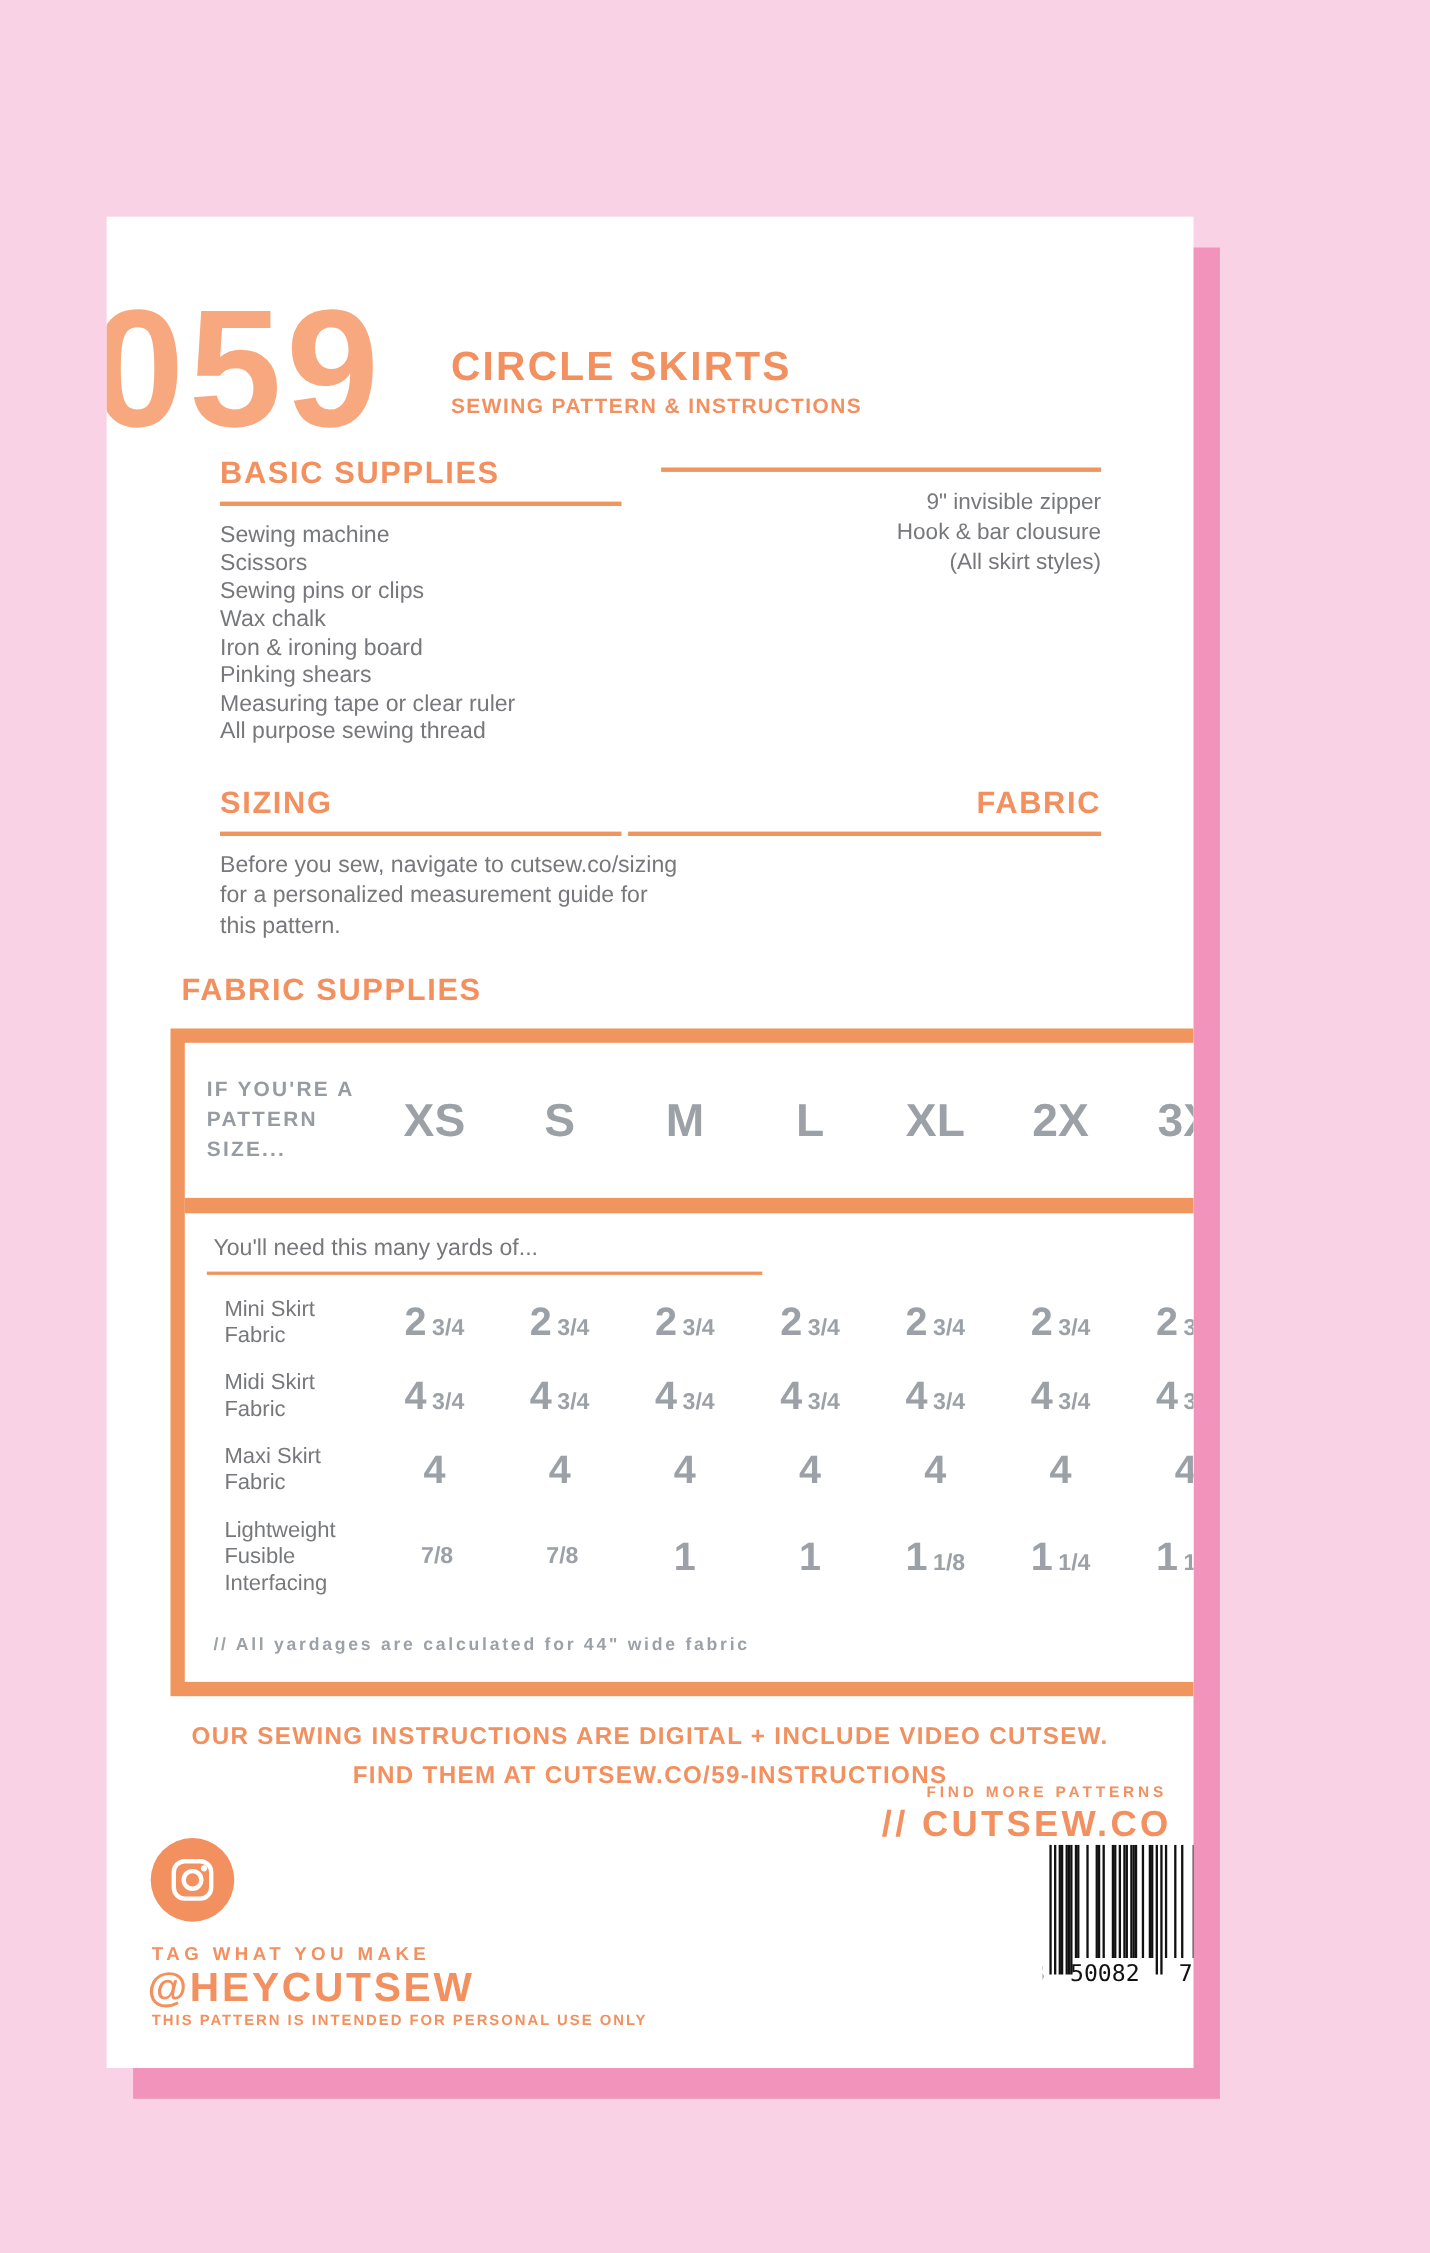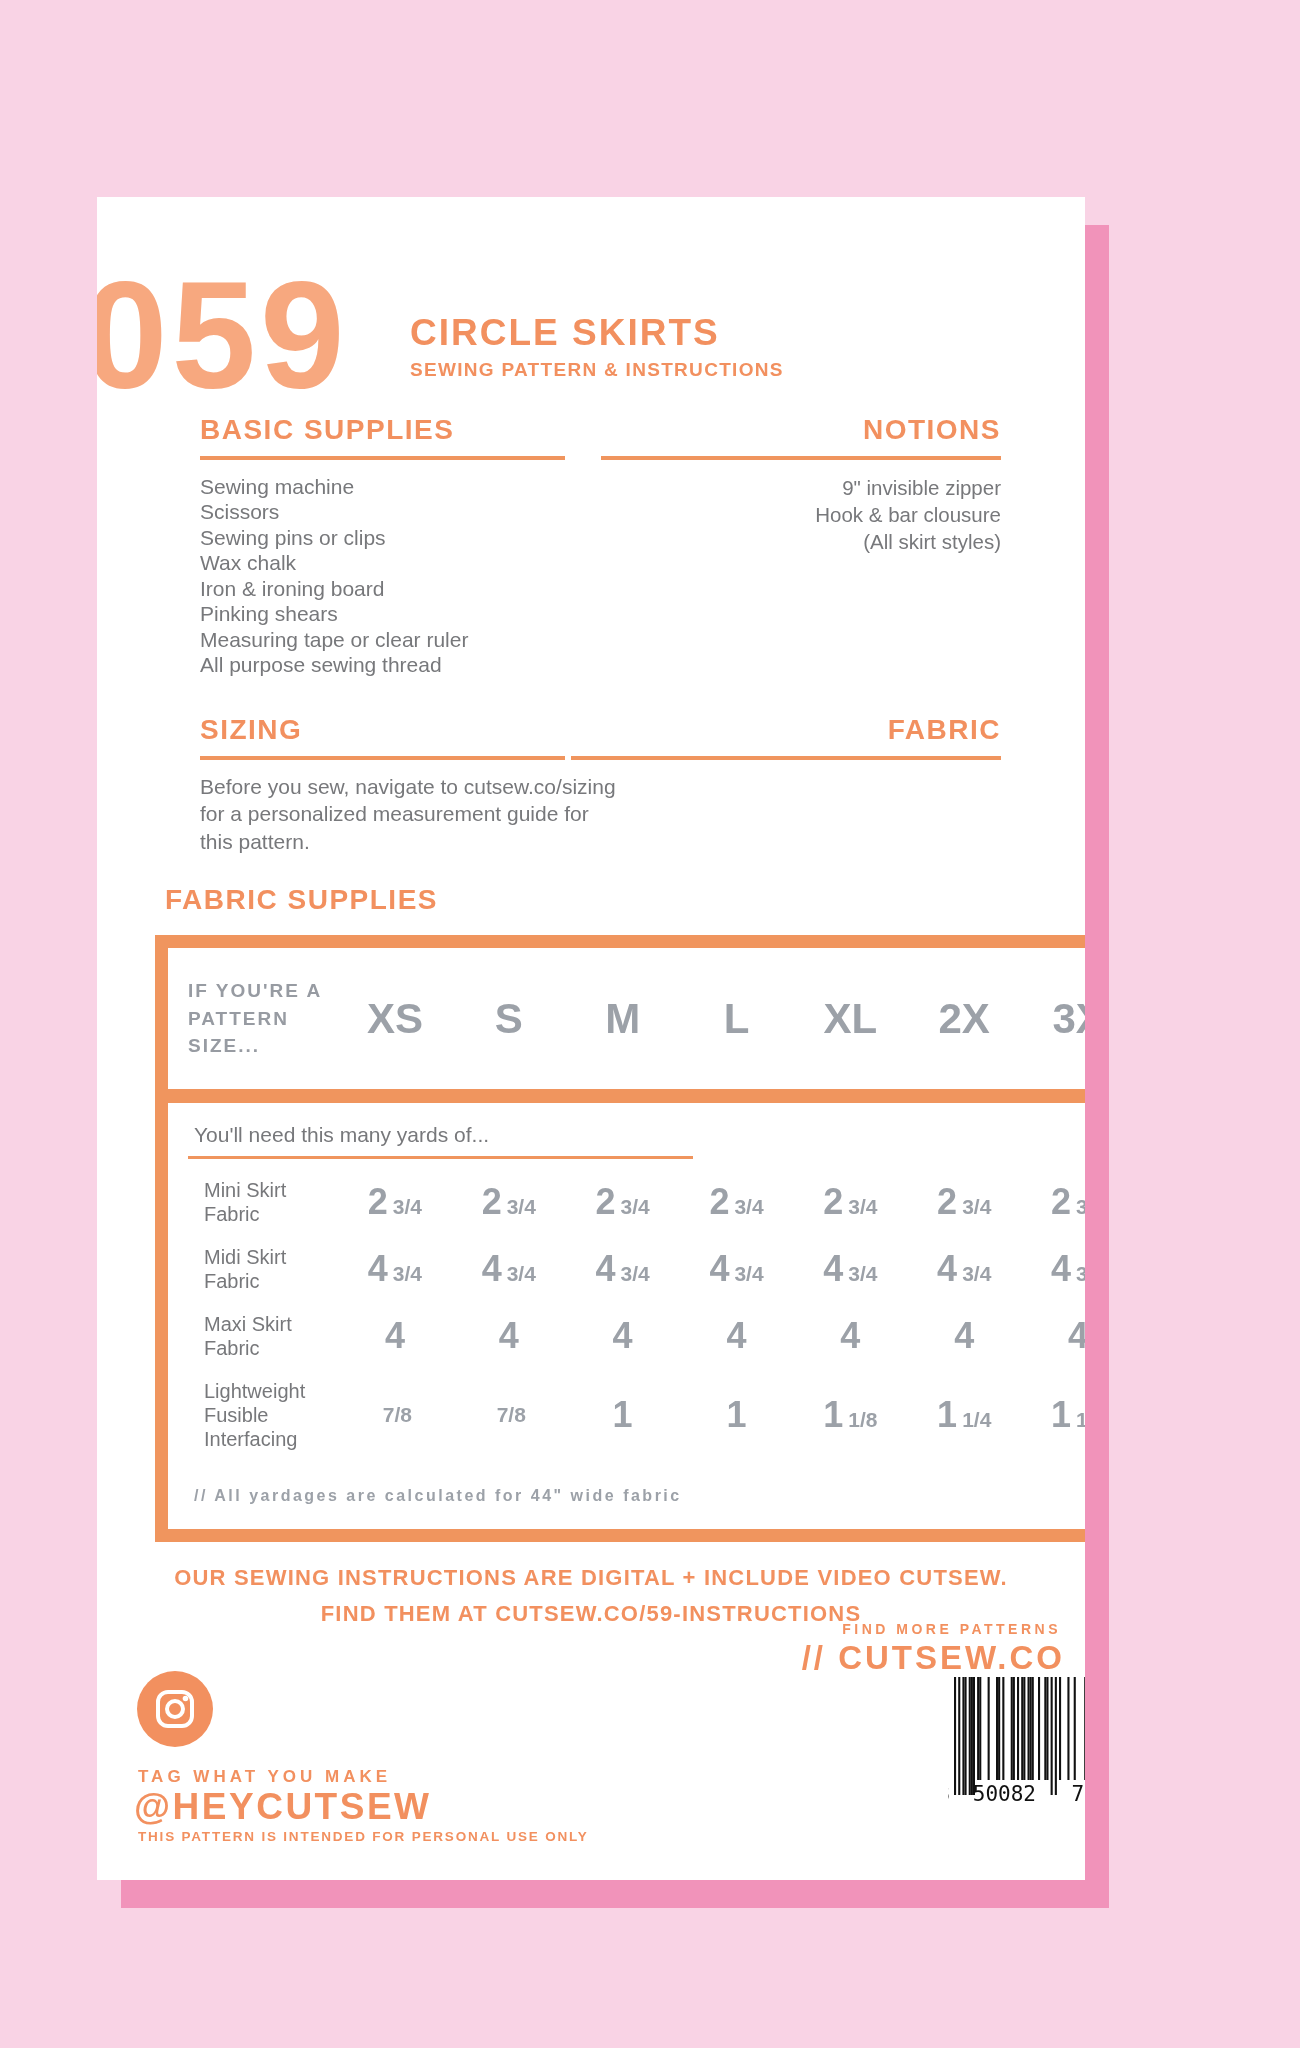--- a/index.html
+++ b/index.html
@@ -95,21 +95,20 @@
           <li>Sewing pins or clips</li>
           <li>Wax chalk</li>
           <li>Iron &amp; ironing board</li>
           <li>Pinking shears</li>
           <li>Measuring tape or clear ruler</li>
           <li>All purpose sewing thread</li>
         </ul>
     </div>
 
     <div class="sec-right-1">
-      <h2 class="sec">NOTIONS</h2>
       <div class="rule"></div>
       <ul class="plainlist">
 
       <li>9" invisible zipper</li>
           <li>Hook &amp; bar clousure</li>
           <li>(All skirt styles)</li>
         </ul>
     </div>
 
     <div class="sec-left-2">

